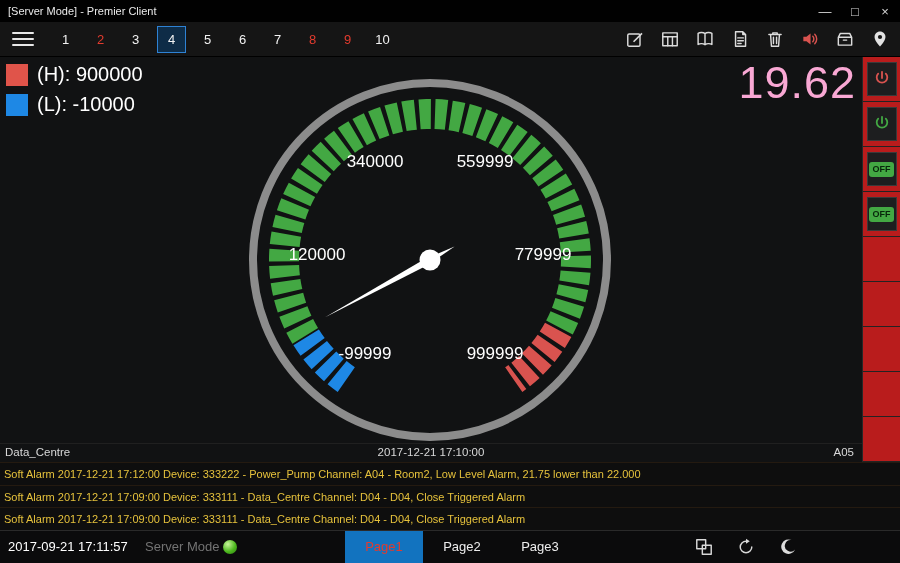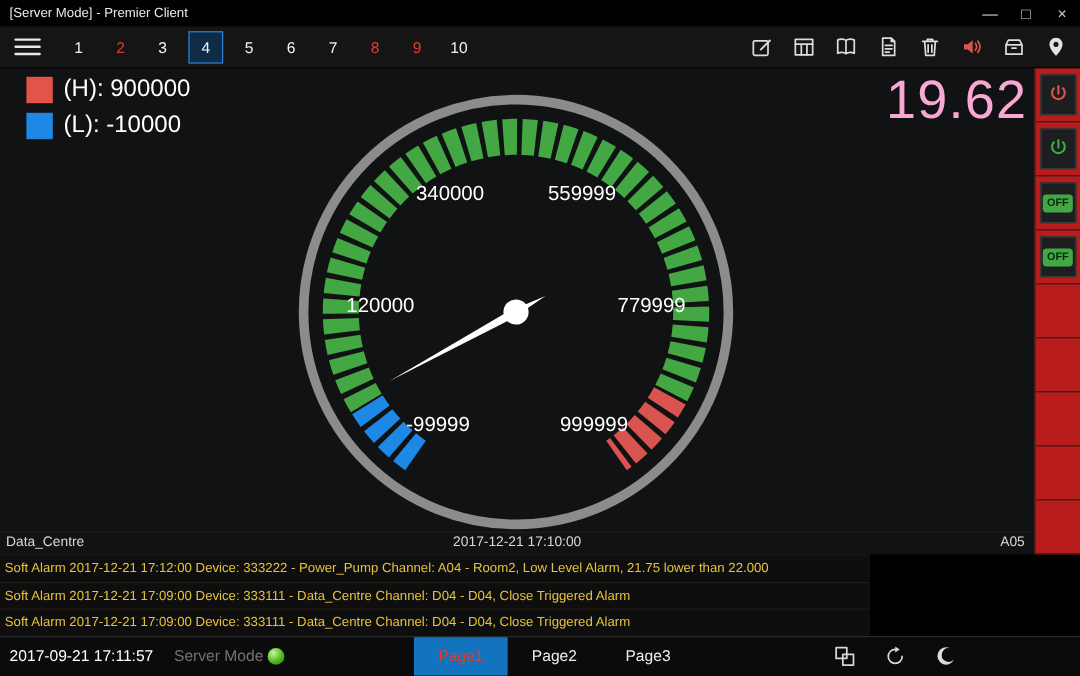--- a/index.html
+++ b/index.html
@@ -20,21 +20,21 @@
   .tabs{display:flex;align-items:center;height:100%;}
   .tab{width:35px;height:100%;display:flex;align-items:center;justify-content:center;font-size:13px;color:#f2f2f2;}
   .tab.alarm{color:#e23b2e;}
   .tab.active{width:27px;height:25px;margin:0 4px;border:1px solid #2e82d4;background:#0e2c47;}
   .toolbar-icons{margin-left:auto;margin-right:10px;display:flex;align-items:center;gap:15px;}
   .t-icon{width:20px;height:20px;display:flex;}
   .t-icon svg{width:20px;height:20px;stroke:#dcdcdc;stroke-width:1.3;fill:none;stroke-linecap:round;stroke-linejoin:round;}
 
   
   .main{position:absolute;left:0;top:57px;width:862px;height:405px;background:#111213;}
-  .legend{position:absolute;left:22px;top:6px;}
+  .legend{position:absolute;left:6px;top:6px;}
   .legend-row{display:flex;align-items:center;margin-bottom:7px;}
   .legend-sw{width:22px;height:22px;margin-right:9px;}
   .legend-label{font-size:20px;color:#fff;}
   .value-display{position:absolute;top:0;right:6px;font-size:45px;color:#f9a8d4;letter-spacing:1px;}
   .gauge-svg{position:absolute;left:240px;top:13px;}
   .gtick{font-size:17px;fill:#ffffff;}
   .gauge-footer{position:absolute;left:0;right:0;bottom:0;height:18px;border-top:1px solid #202020;
                 font-size:11.5px;color:#d8d8d8;}
   .gf-left{position:absolute;left:5px;top:2px;}
   .gf-center{position:absolute;left:50%;transform:translateX(-50%);top:2px;}
@@ -43,21 +43,21 @@
   
   .side-column{position:absolute;left:862px;top:57px;width:38px;height:405px;background:#b91c1c;
                border-left:1px solid #272727;box-sizing:border-box;}
   .cell{height:45px;border-bottom:1px solid #232323;display:flex;align-items:center;justify-content:center;box-sizing:border-box;}
   .sbtn{width:30px;height:34px;background:#1d1e1f;border:1px solid #3a3a3a;display:flex;align-items:center;justify-content:center;box-sizing:border-box;}
   .sbtn svg{width:20px;height:20px;fill:none;stroke-width:1.8;stroke-linecap:round;}
   .off-pill{min-width:25px;height:15px;border-radius:3px;display:flex;align-items:center;justify-content:center;
             font-size:9px;font-weight:bold;color:#07270b;}
 
   
-  .alarm-list{position:absolute;left:0;top:462px;width:725px;height:68px;background:#0e0e0e;display:flex;flex-direction:column;}
+  .alarm-list{position:absolute;left:0;top:462px;width:900px;height:68px;background:#0e0e0e;display:flex;flex-direction:column;}
   .alarm-row{flex:1;display:flex;align-items:center;padding-left:4px;font-size:11px;color:#e6c23c;
              border-top:1px solid #241a10;box-sizing:border-box;white-space:nowrap;}
 
   
   .statusbar{position:absolute;left:0;top:530px;width:900px;height:33px;background:#0b0b0c;
              border-top:1px solid #2a2a2a;box-sizing:border-box;}
   .sb-time{position:absolute;left:8px;top:0;line-height:32px;font-size:13px;color:#fff;}
   .sb-mode{position:absolute;left:145px;top:0;line-height:32px;font-size:13px;color:#737373;}
   .mode-dot{position:absolute;left:223px;top:9px;width:14px;height:14px;border-radius:50%;
             background:radial-gradient(circle at 35% 30%, #c8f59a, #4db81e 55%, #2d7d10);}

